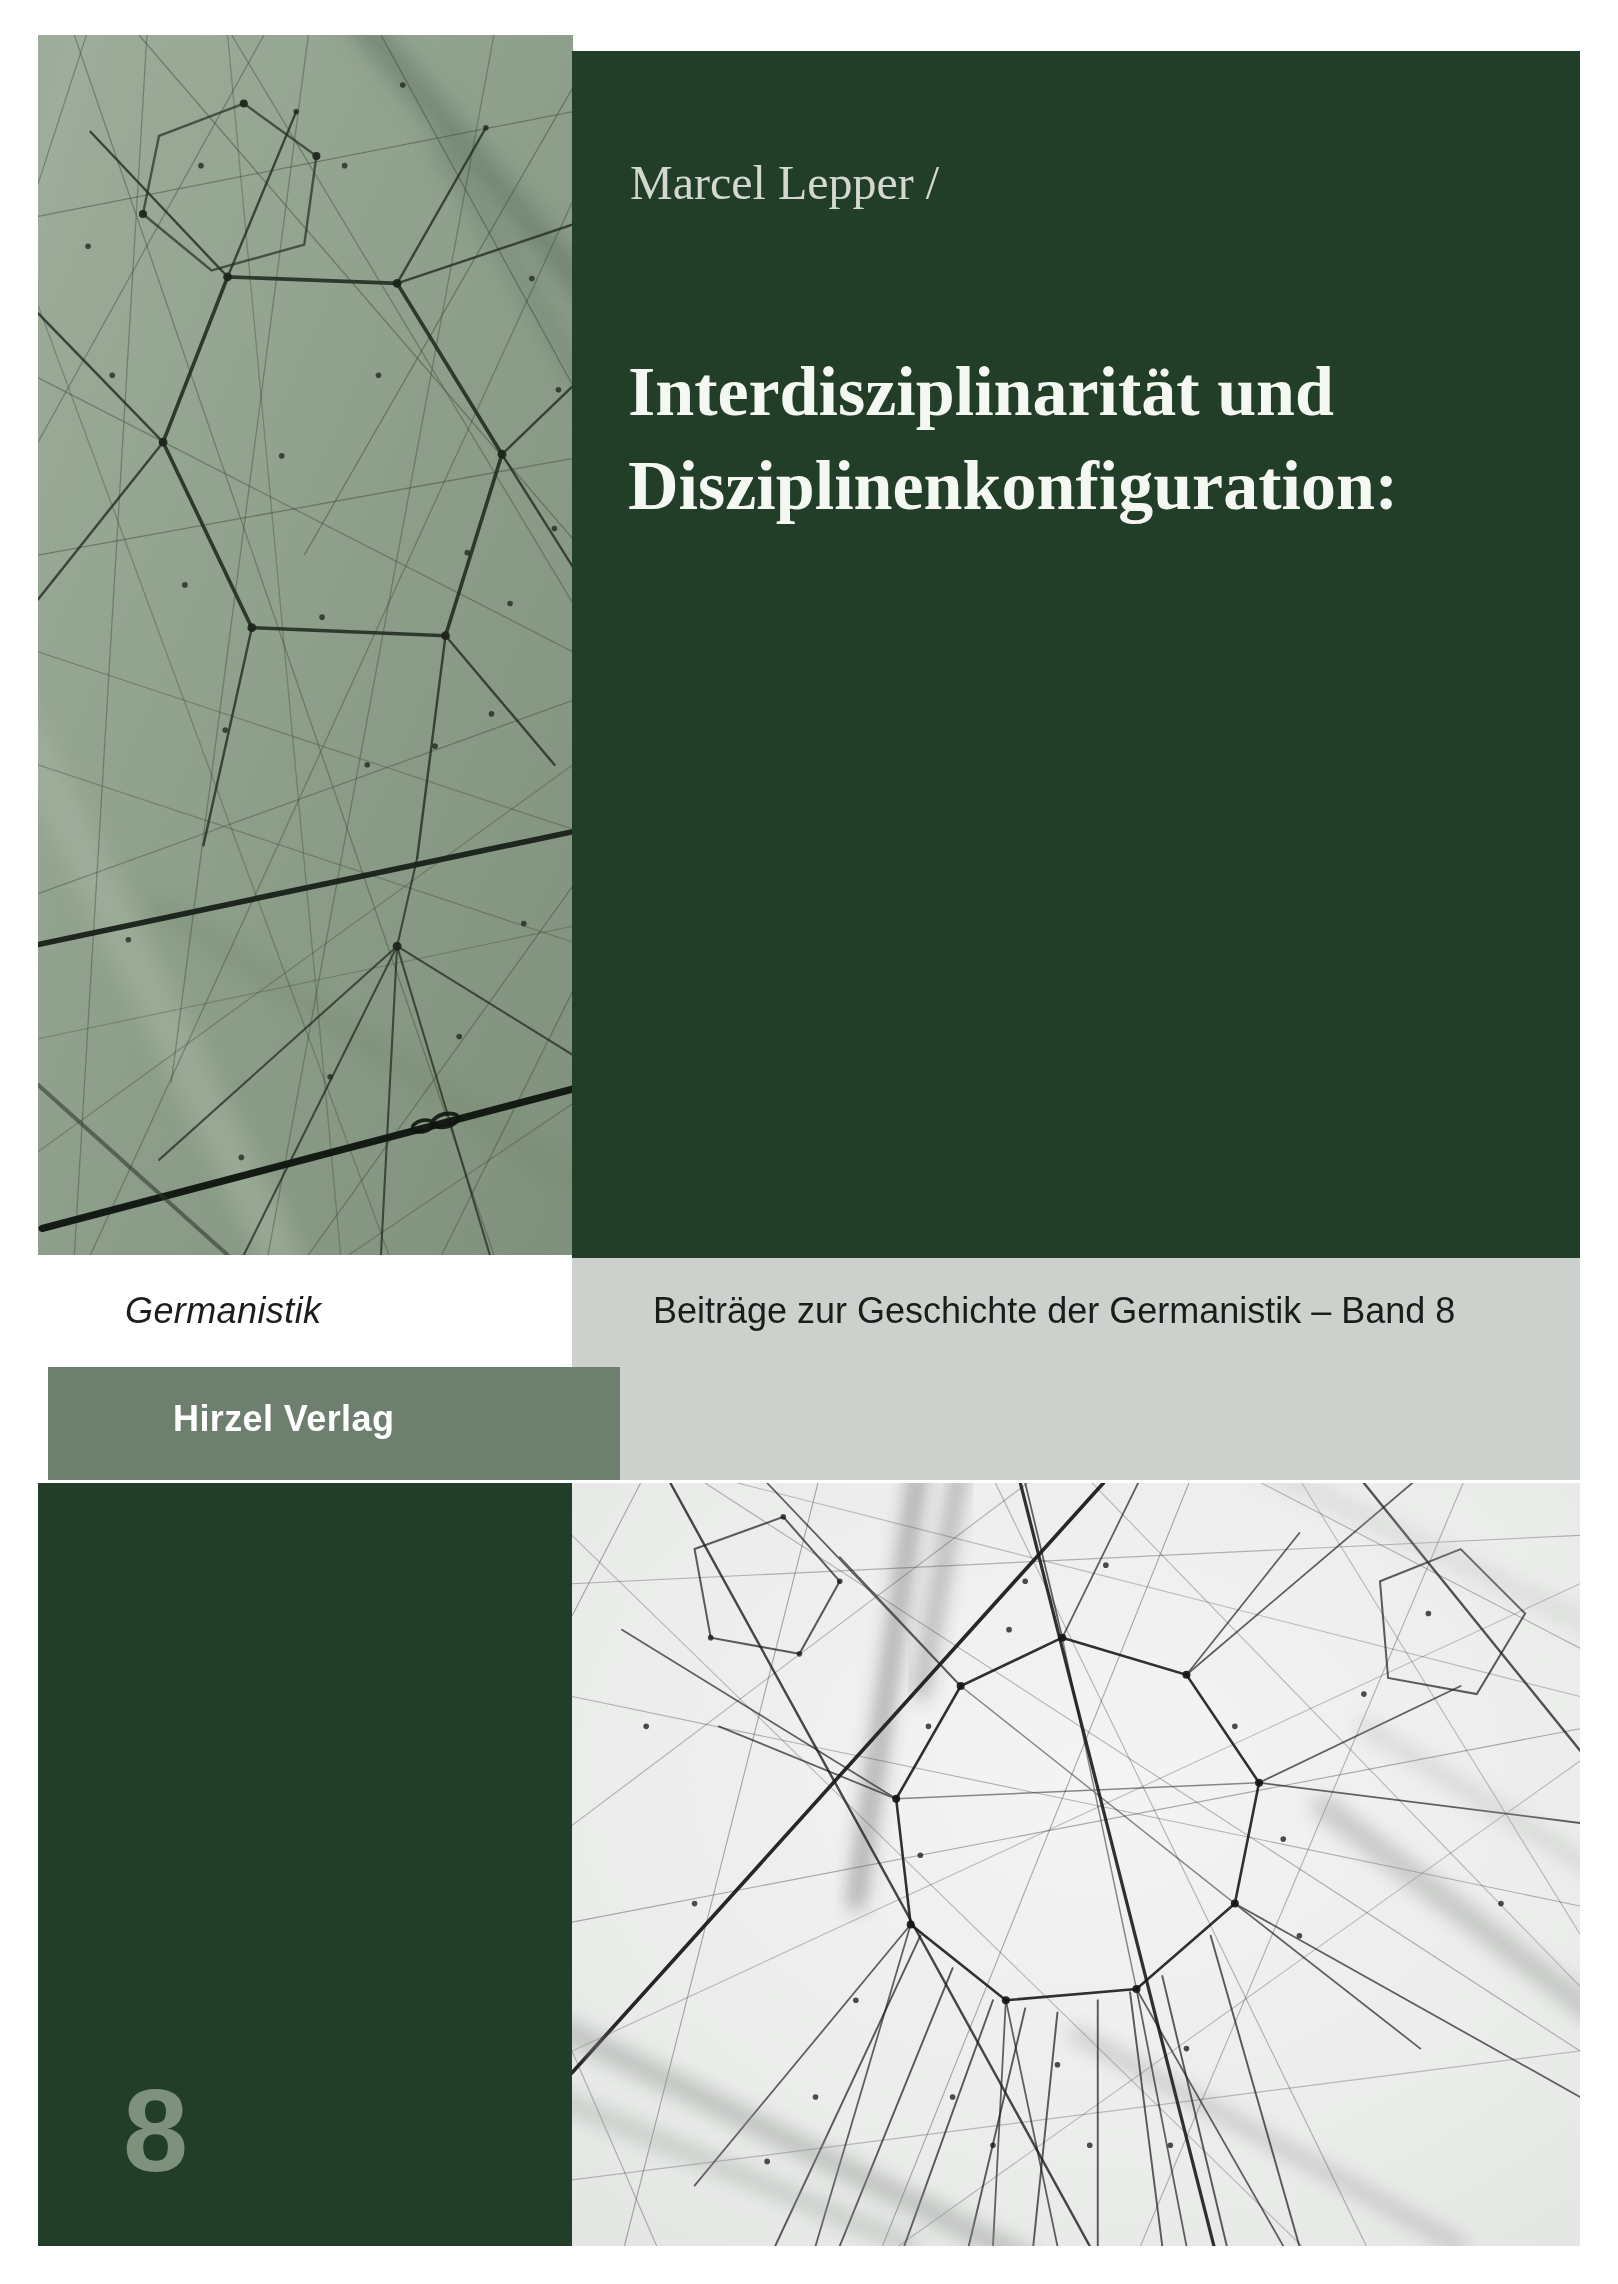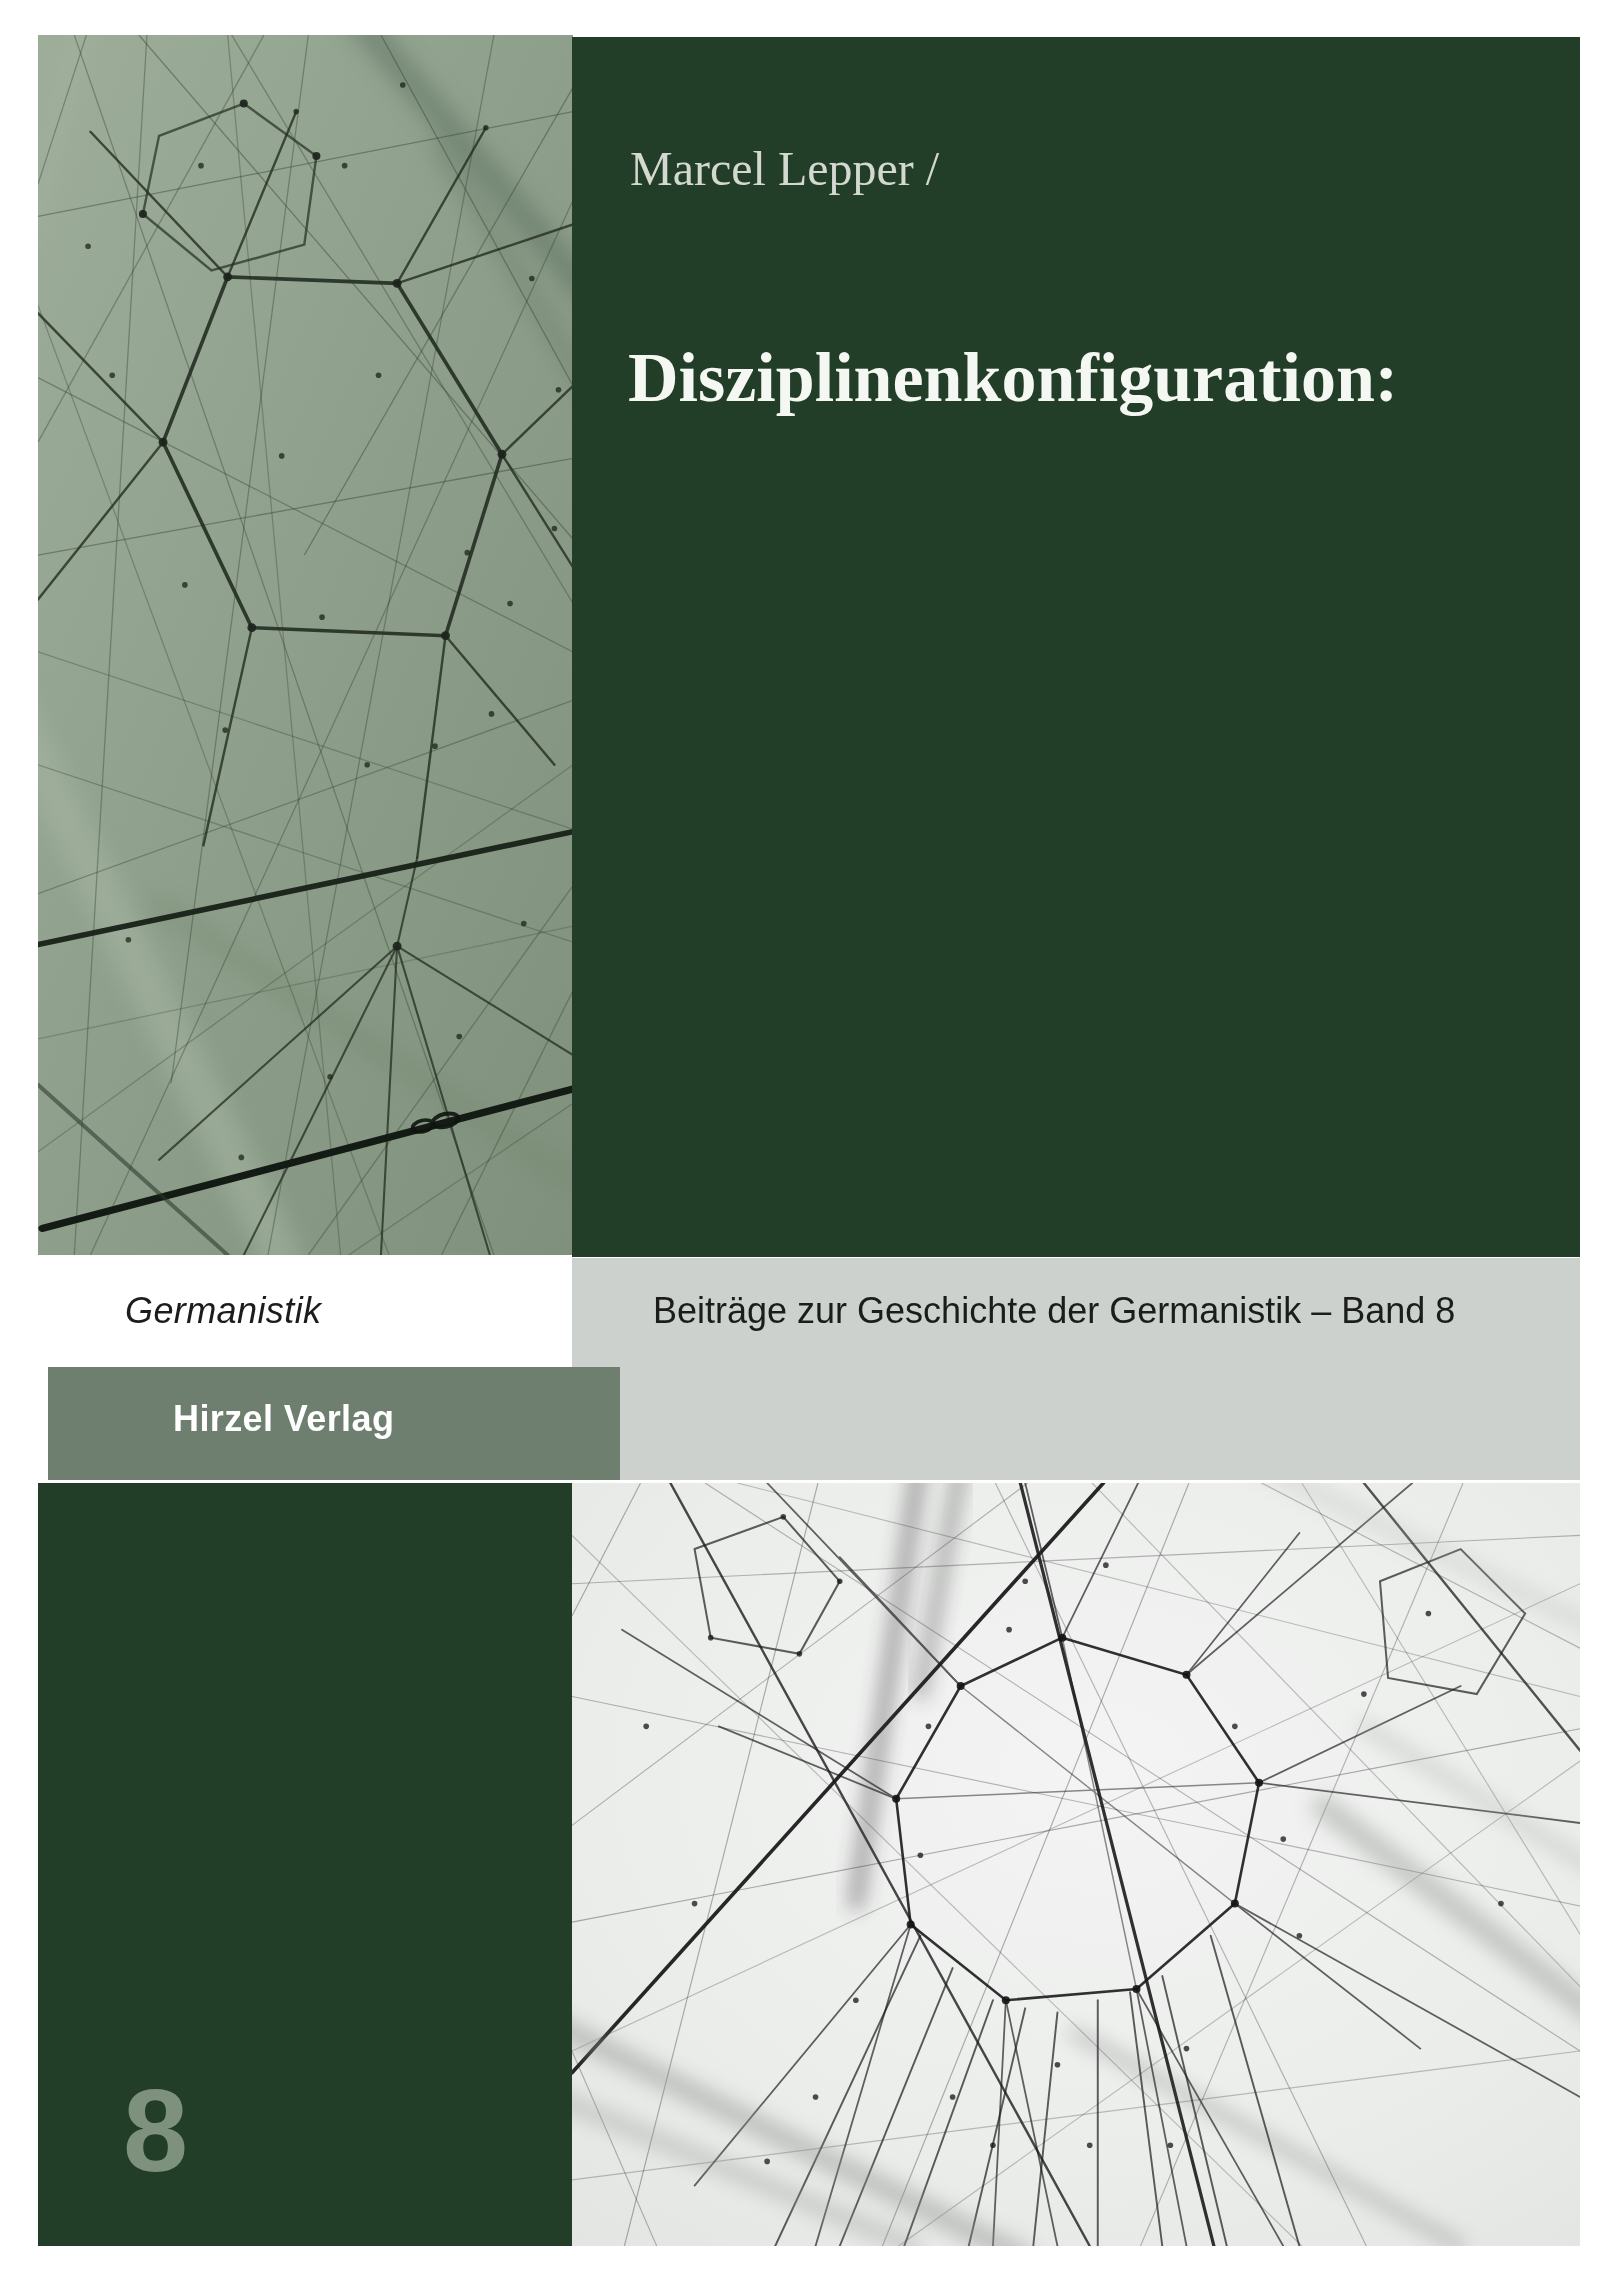--- a/index.html
+++ b/index.html
@@ -3,21 +3,21 @@
 <meta charset="utf-8">
 <style>
   html,body{margin:0;padding:0;background:#ffffff;}
   .page{
     position:relative;width:1618px;height:2284px;background:#ffffff;
     overflow:hidden;font-family:"Liberation Sans","DejaVu Sans",sans-serif;
   }
   
   .photo-top{position:absolute;left:38px;top:35px;width:535px;height:1220px;}
   .panel-green{
-    position:absolute;left:572px;top:37px;width:1008px;height:1220px;
+    position:absolute;left:572px;top:51px;width:1008px;height:1220px;
     background:var(--dark-green,#233E28);
   }
   .author-block{
     position:absolute;left:58px;top:93px;
     font-family:"Liberation Serif","DejaVu Serif",serif;
     font-size:48px;line-height:78px;color:var(--author-text,#D3D9D1);
     font-weight:400;white-space:nowrap;
   }
   .title-block{
     position:absolute;left:56px;top:294px;
@@ -193,20 +193,21 @@
         </g>
       </g>
     </svg>
   </div>
 
   <div class="panel-green">
     <div class="author-block">
       <div>Marcel Lepper /</div>
     </div>
     <div class="title-block">
+      <div>Interdisziplinarität und</div>
       <div>Disziplinenkonfiguration:</div>
     </div>
   </div>
 
   <div class="band-white">
     <span class="label">Germanistik</span>
   </div>
   <div class="band-gray">
     <span class="label">Beiträge zur Geschichte der Germanistik – Band 8</span>
   </div>

